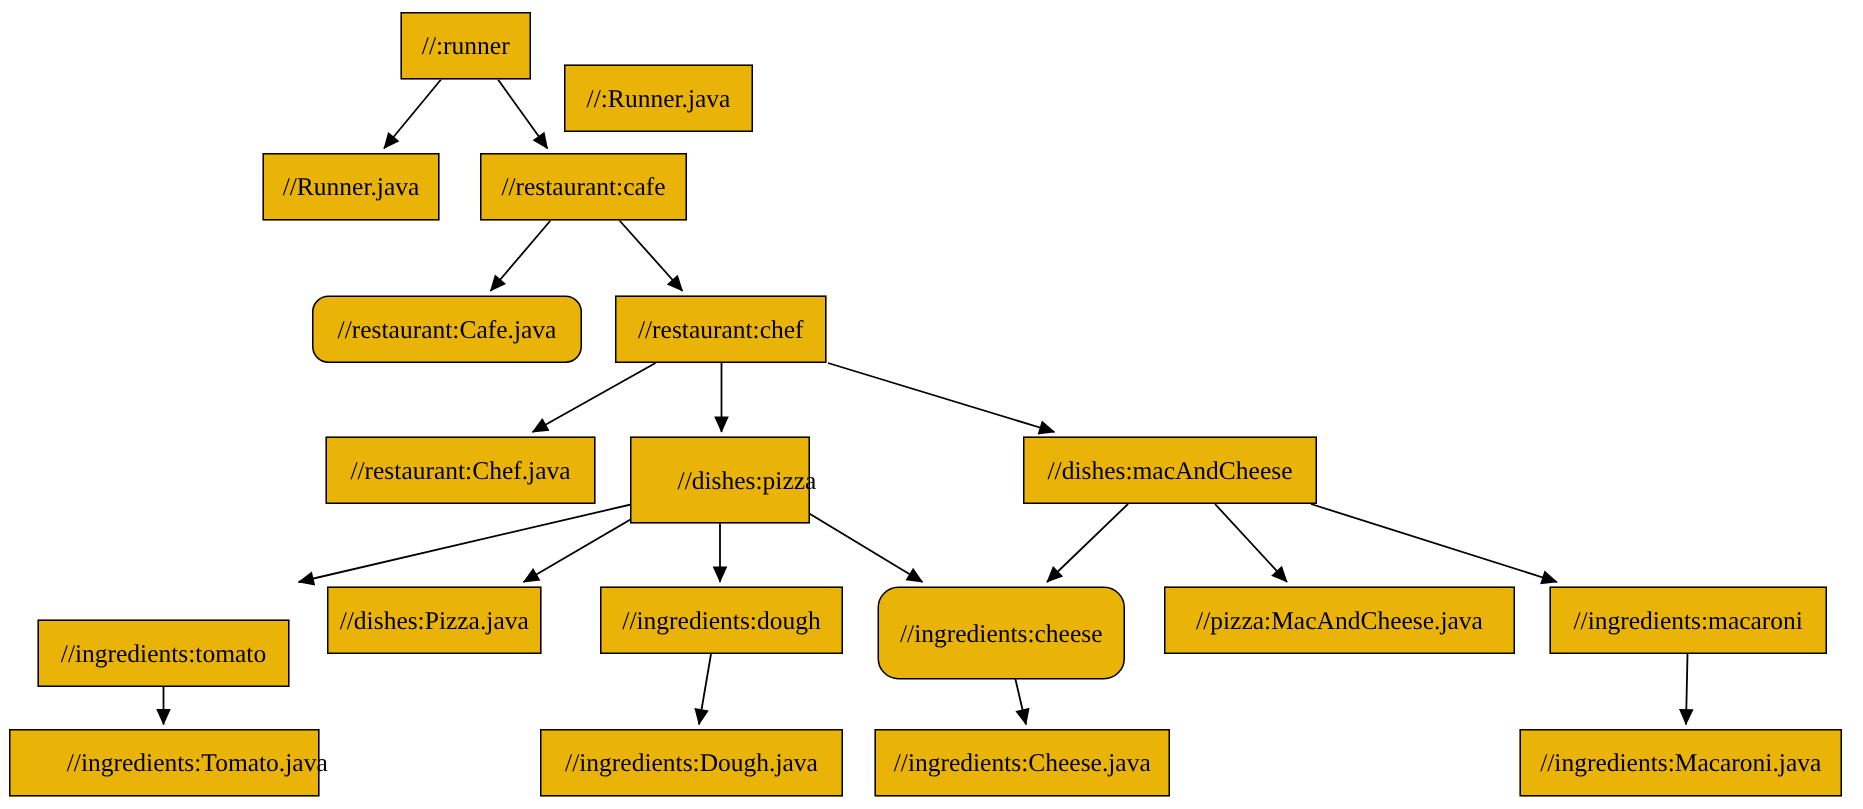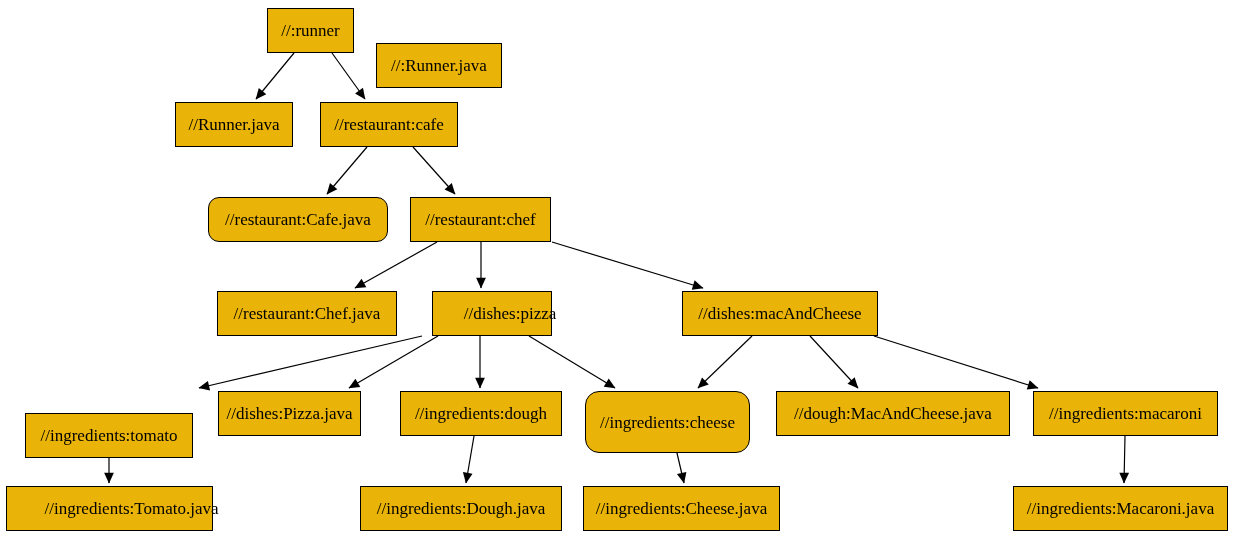--- a/index.html
+++ b/index.html
@@ -76,28 +76,28 @@
   <div class="node" style="left:267px;  top:8px;   width:87px;  height:45px;">//:runner</div>
   <div class="node" style="left:376px;  top:8px;   width:126px; height:45px;margin-top:35px;">//:Runner.java</div>
 
   <div class="node" style="left:175px;  top:102px; width:118px; height:45px;">//Runner.java</div>
   <div class="node" style="left:320px;  top:102px; width:138px; height:45px;">//restaurant:cafe</div>
 
   <div class="node" style="left:208px;  top:197px; width:180px; height:45px;border-radius:11px;">//restaurant:Cafe.java</div>
   <div class="node" style="left:410px;  top:197px; width:141px; height:45px;">//restaurant:chef</div>
 
   <div class="node" style="left:217px;  top:291px; width:180px; height:45px;">//restaurant:Chef.java</div>
-  <div class="node" style="left:432px;  top:291px; width:120px; height:45px;padding-left:36px;">//dishes:pizza</div>
+  <div class="node" style="left:420px;  top:291px; width:120px; height:58px;padding-left:36px;">//dishes:pizza</div>
   <div class="node" style="left:682px;  top:291px; width:196px; height:45px;">//dishes:macAndCheese</div>
 
   <div class="node" style="left:25px;   top:413px; width:168px; height:45px;">//ingredients:tomato</div>
   <div class="node" style="left:218px;  top:391px; width:143px; height:45px;">//dishes:Pizza.java</div>
   <div class="node" style="left:400px;  top:391px; width:162px; height:45px;">//ingredients:dough</div>
   <div class="node" style="left:585px;  top:391px; width:165px; height:62px;border-radius:14px;">//ingredients:cheese</div>
-  <div class="node" style="left:776px;  top:391px; width:234px; height:45px;">//dough:MacAndCheese.java</div>
+  <div class="node" style="left:776px;  top:391px; width:234px; height:45px;">//pizza:MacAndCheese.java</div>
   <div class="node" style="left:1033px; top:391px; width:185px; height:45px;">//ingredients:macaroni</div>
 
   <div class="node" style="left:6px;    top:486px; width:207px; height:45px;padding-left:44px;">//ingredients:Tomato.java</div>
   <div class="node" style="left:360px;  top:486px; width:202px; height:45px;">//ingredients:Dough.java</div>
   <div class="node" style="left:583px;  top:486px; width:197px; height:45px;">//ingredients:Cheese.java</div>
   <div class="node" style="left:1013px; top:486px; width:215px; height:45px;">//ingredients:Macaroni.java</div>
 
 </div>
 
 </body></html>

